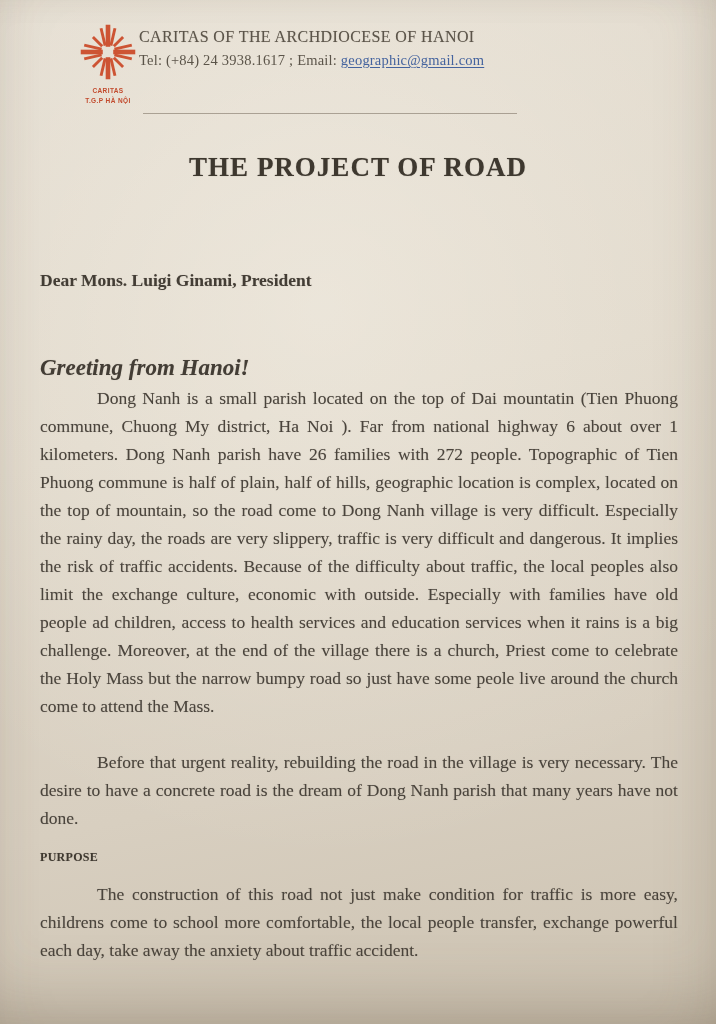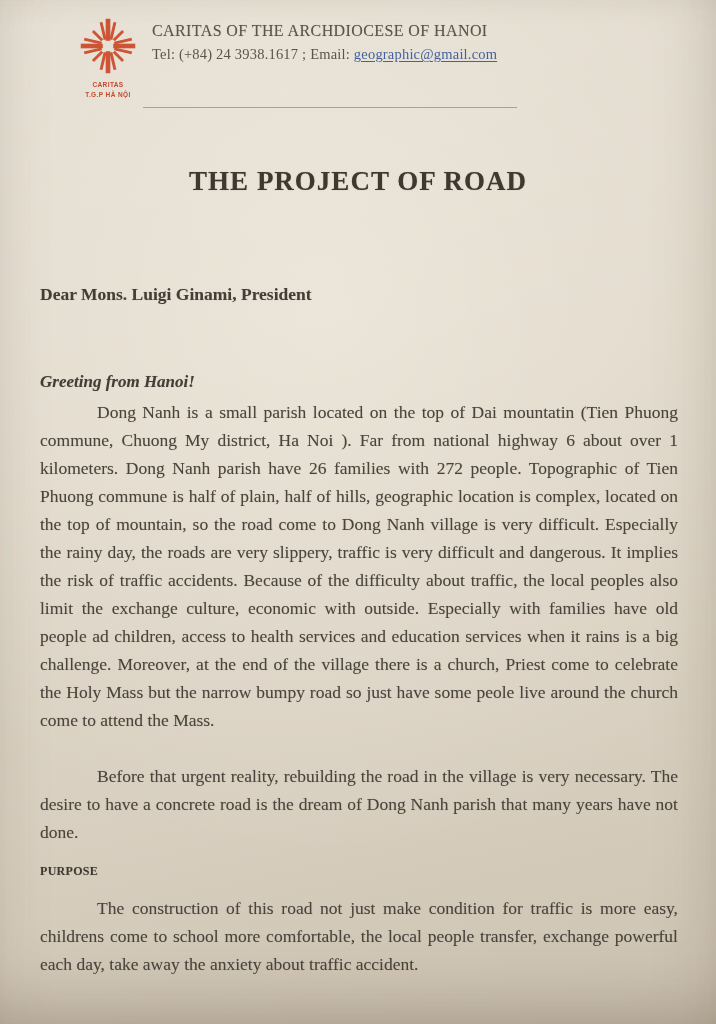--- a/index.html
+++ b/index.html
@@ -26,22 +26,21 @@
     box-shadow:
       inset 0 -55px 70px -40px rgba(92,76,55,0.30),
       inset -40px 0 70px -45px rgba(92,76,55,0.18),
       inset 40px 0 80px -60px rgba(92,76,55,0.12),
       inset 0 18px 40px -30px rgba(92,76,55,0.10);
   }
   
   .letterhead {
     display: flex;
     align-items: flex-start;
-    gap: 13px;
-    padding: 17px 0 0 77px;
+    padding: 23px 0 0 77px;
   }
   .logo-block {
     width: 62px;
     flex: 0 0 auto;
     text-align: center;
   }
   .logo-caption {
     margin-top: 1px;
     font-family: "Liberation Sans", sans-serif;
     font-weight: bold;
@@ -76,21 +75,21 @@
   }
   .header-rule {
     margin: 7px 0 0 143px;
     width: 374px;
     height: 0;
     border: none;
     border-top: 1.5px solid rgba(118,108,93,0.55);
   }
   
   .doc-title {
-    margin-top: 58px;
+    margin-top: 38px;
     text-align: center;
     font-size: 27px;
     font-weight: bold;
     letter-spacing: 1px;
     color: #3e382f;
     text-shadow: 0 0 1px rgba(62,56,47,0.4);
   }
   .content {
     padding: 0 38px 0 40px;
     text-shadow: 0 0 1px rgba(74,68,60,0.28);
@@ -100,21 +99,21 @@
     font-weight: bold;
     font-size: 17.5px;
     line-height: 27px;
     color: #433d35;
     white-space: pre-wrap;
   }
   .greeting {
     margin-top: 6px;
     font-weight: bold;
     font-style: italic;
-    font-size: 17px;
+    font-size: 23px;
     line-height: 27px;
     color: #433d35;
   }
   .body-para {
     margin: 14px 0 0 0;
     font-size: 17.5px;
     line-height: 28px;
     text-align: justify;
     text-indent: 57px;
     color: #4a443c;

